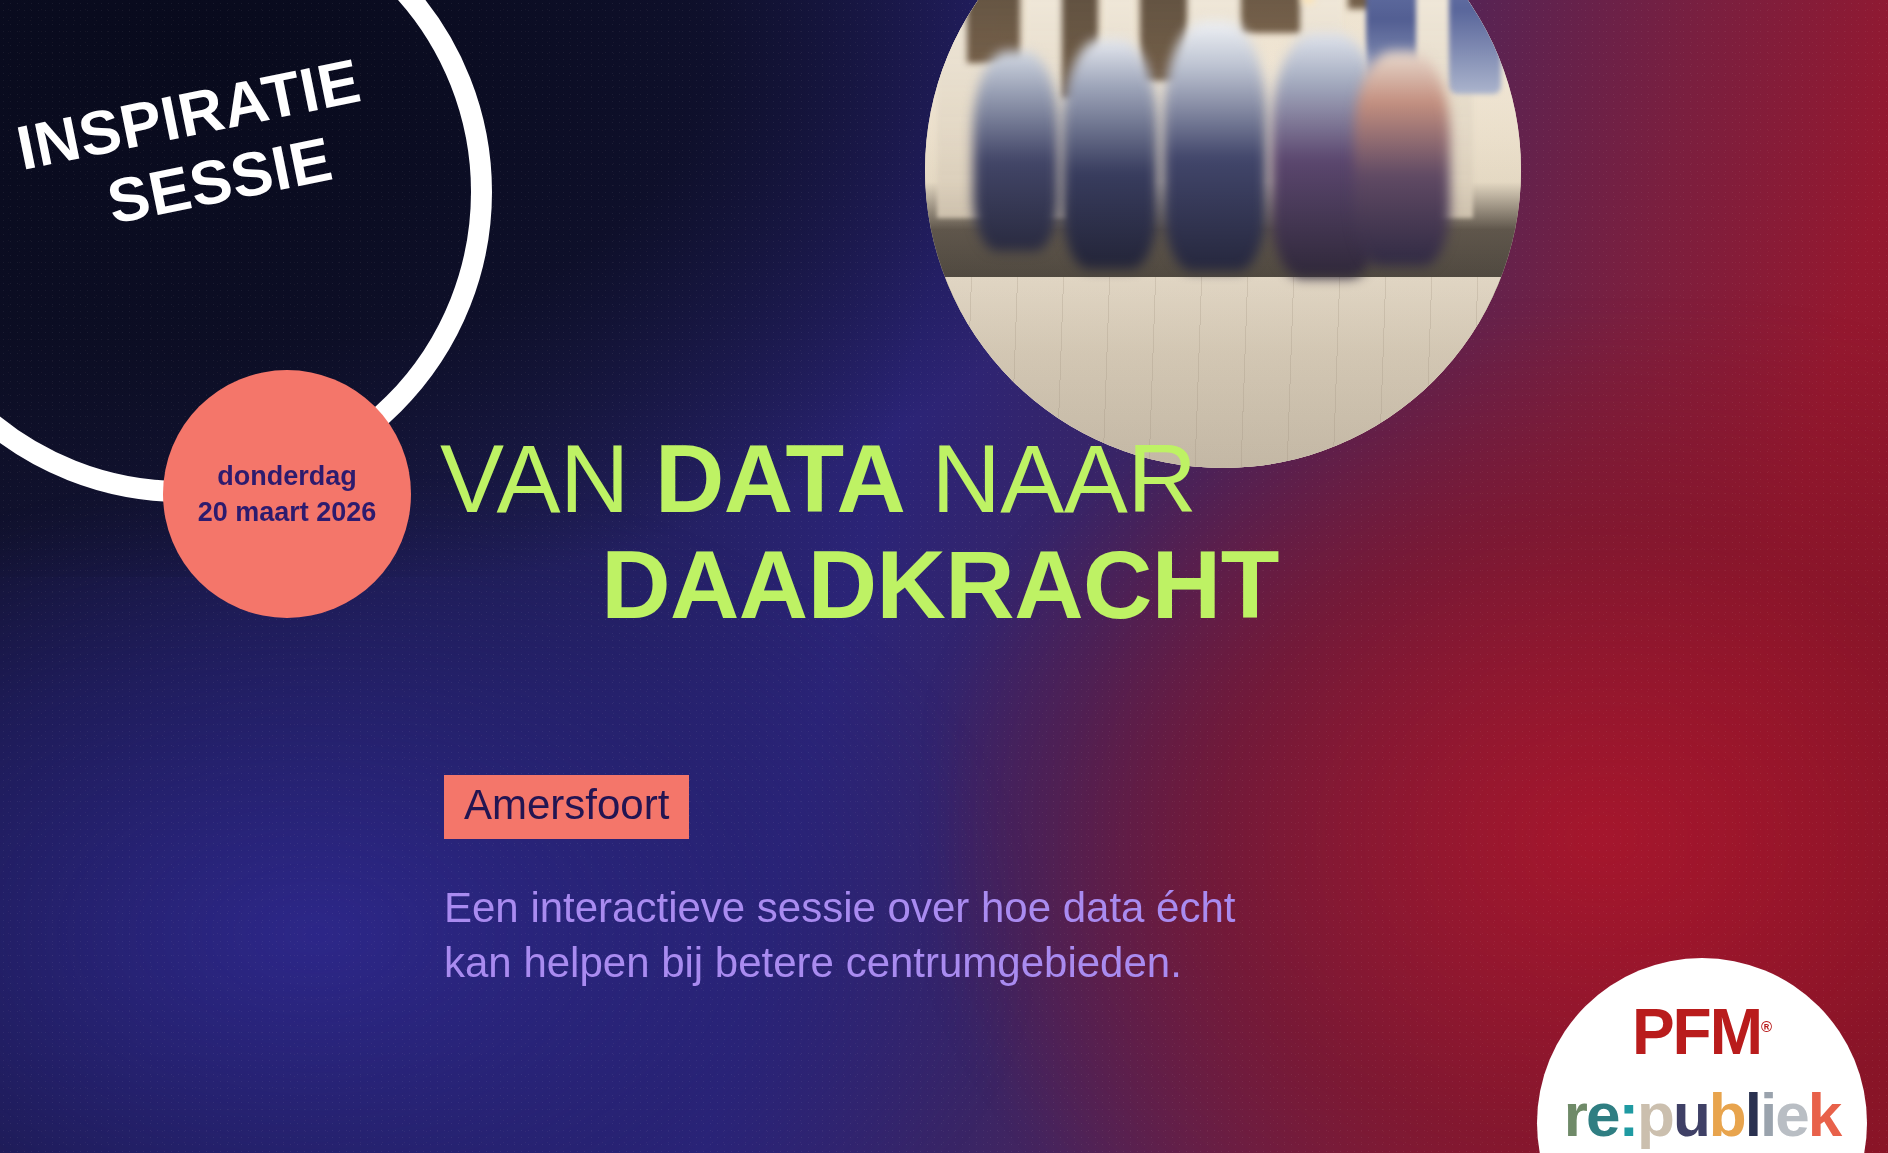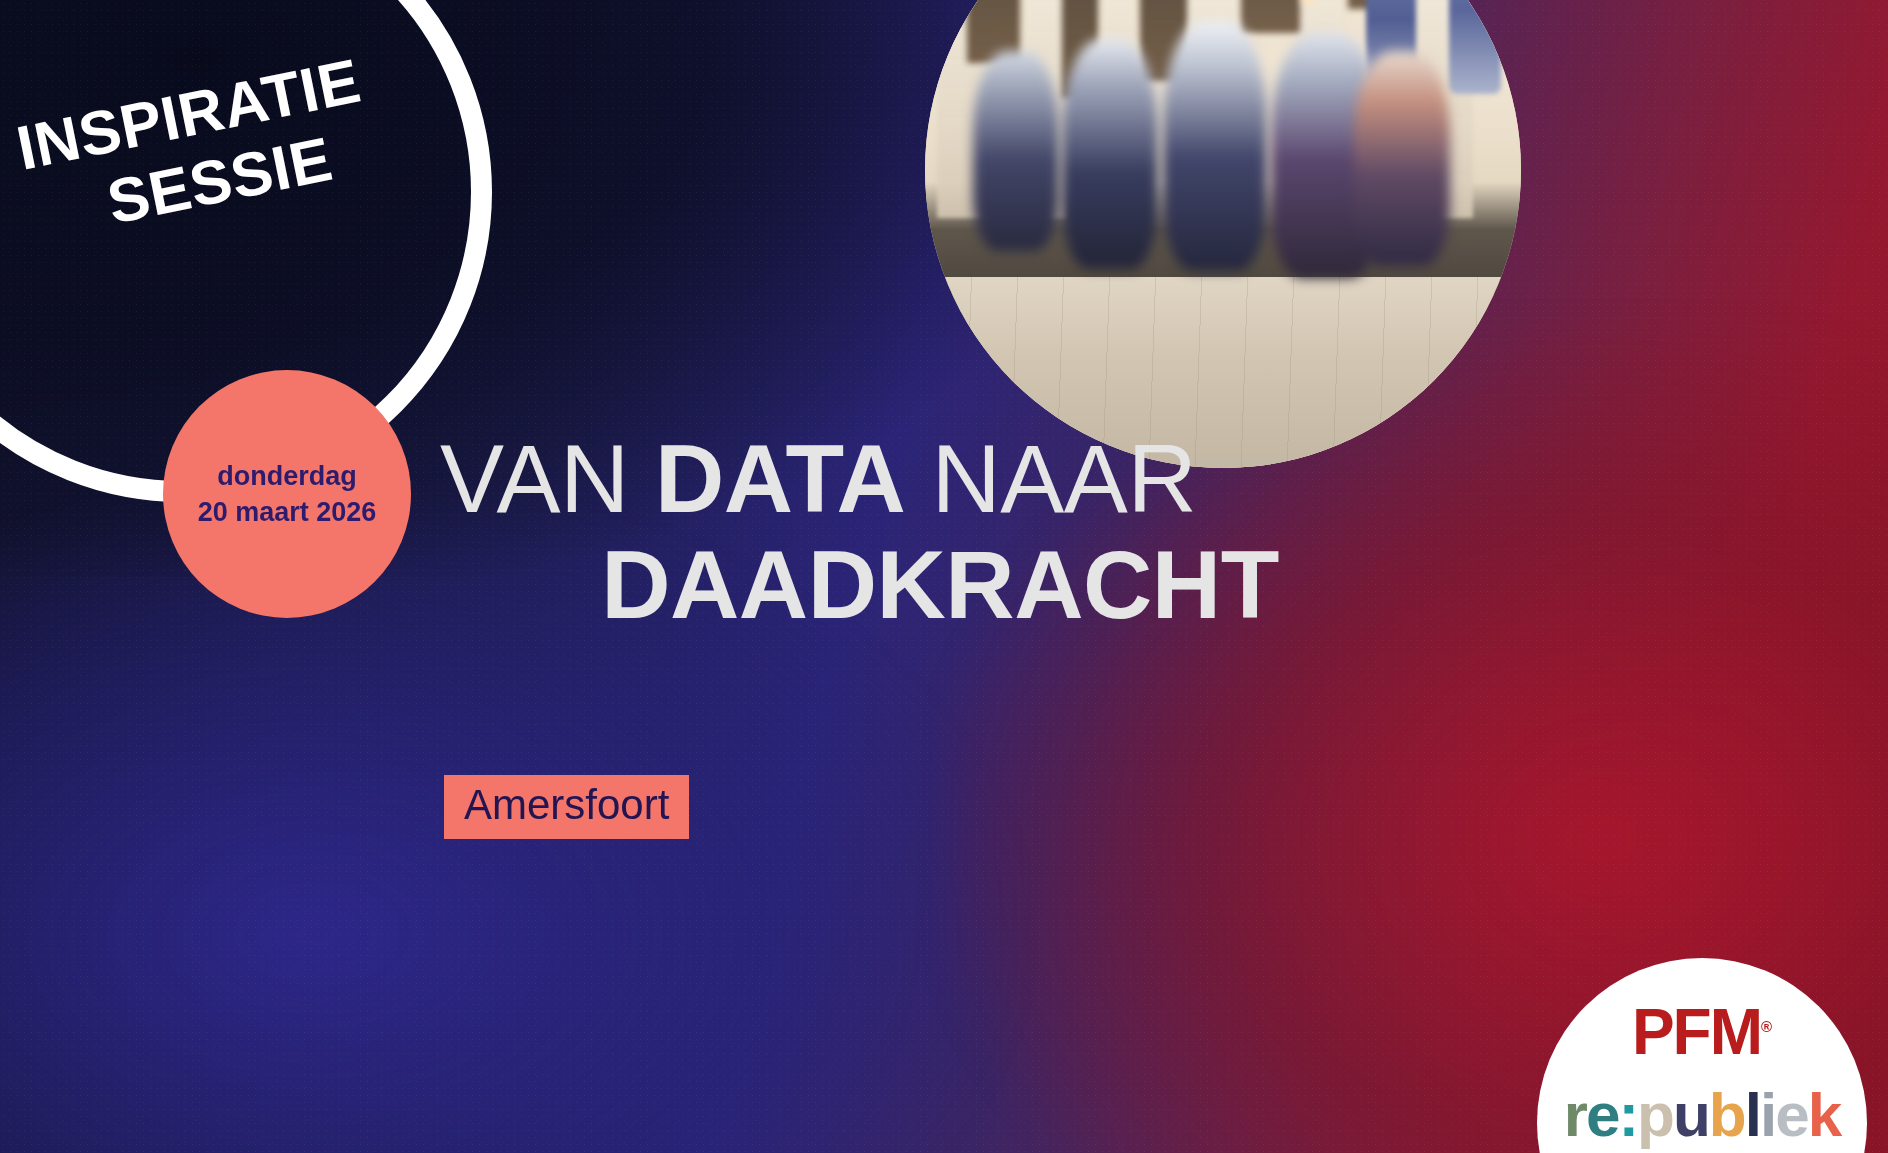--- a/index.html
+++ b/index.html
@@ -191,21 +191,21 @@
     line-height: 1.35;
     text-align: center;
   }
 
   
   .headline {
     position: absolute;
     left: 440px;
     top: 430px;
     width: 1000px;
-    color: #e5e5e5;
+    color: #bef264;
     line-height: 1.02;
   }
   .hl-line1 {
     font-size: 96px;
     font-weight: 300;
     letter-spacing: -0.5px;
     white-space: nowrap;
   }
   .hl-line1 .bold { font-weight: 700; }
   .hl-line2 {
@@ -356,20 +356,24 @@
     <div>20 maart 2026</div>
   </div>
 
   <div class="headline">
     <div class="hl-line1"><span>VAN </span><span class="bold">DATA</span><span> NAAR</span></div>
     <div class="hl-line2">DAADKRACHT</div>
   </div>
 
   <div class="loc-badge">Amersfoort</div>
 
+  <div class="subtitle">
+    <div>Een interactieve sessie over hoe data écht</div>
+    <div>kan helpen bij betere centrumgebieden.</div>
+  </div>
 
   <div class="logo-circle">
     <div class="pfm-mark"><span>PFM</span><span class="reg">®</span></div>
     <div class="rep-mark">
       <span class="c1">r</span>
       <span class="c2">e</span>
       <span class="c3">:</span>
       <span class="c4">p</span>
       <span class="c5">u</span>
       <span class="c6">b</span>

